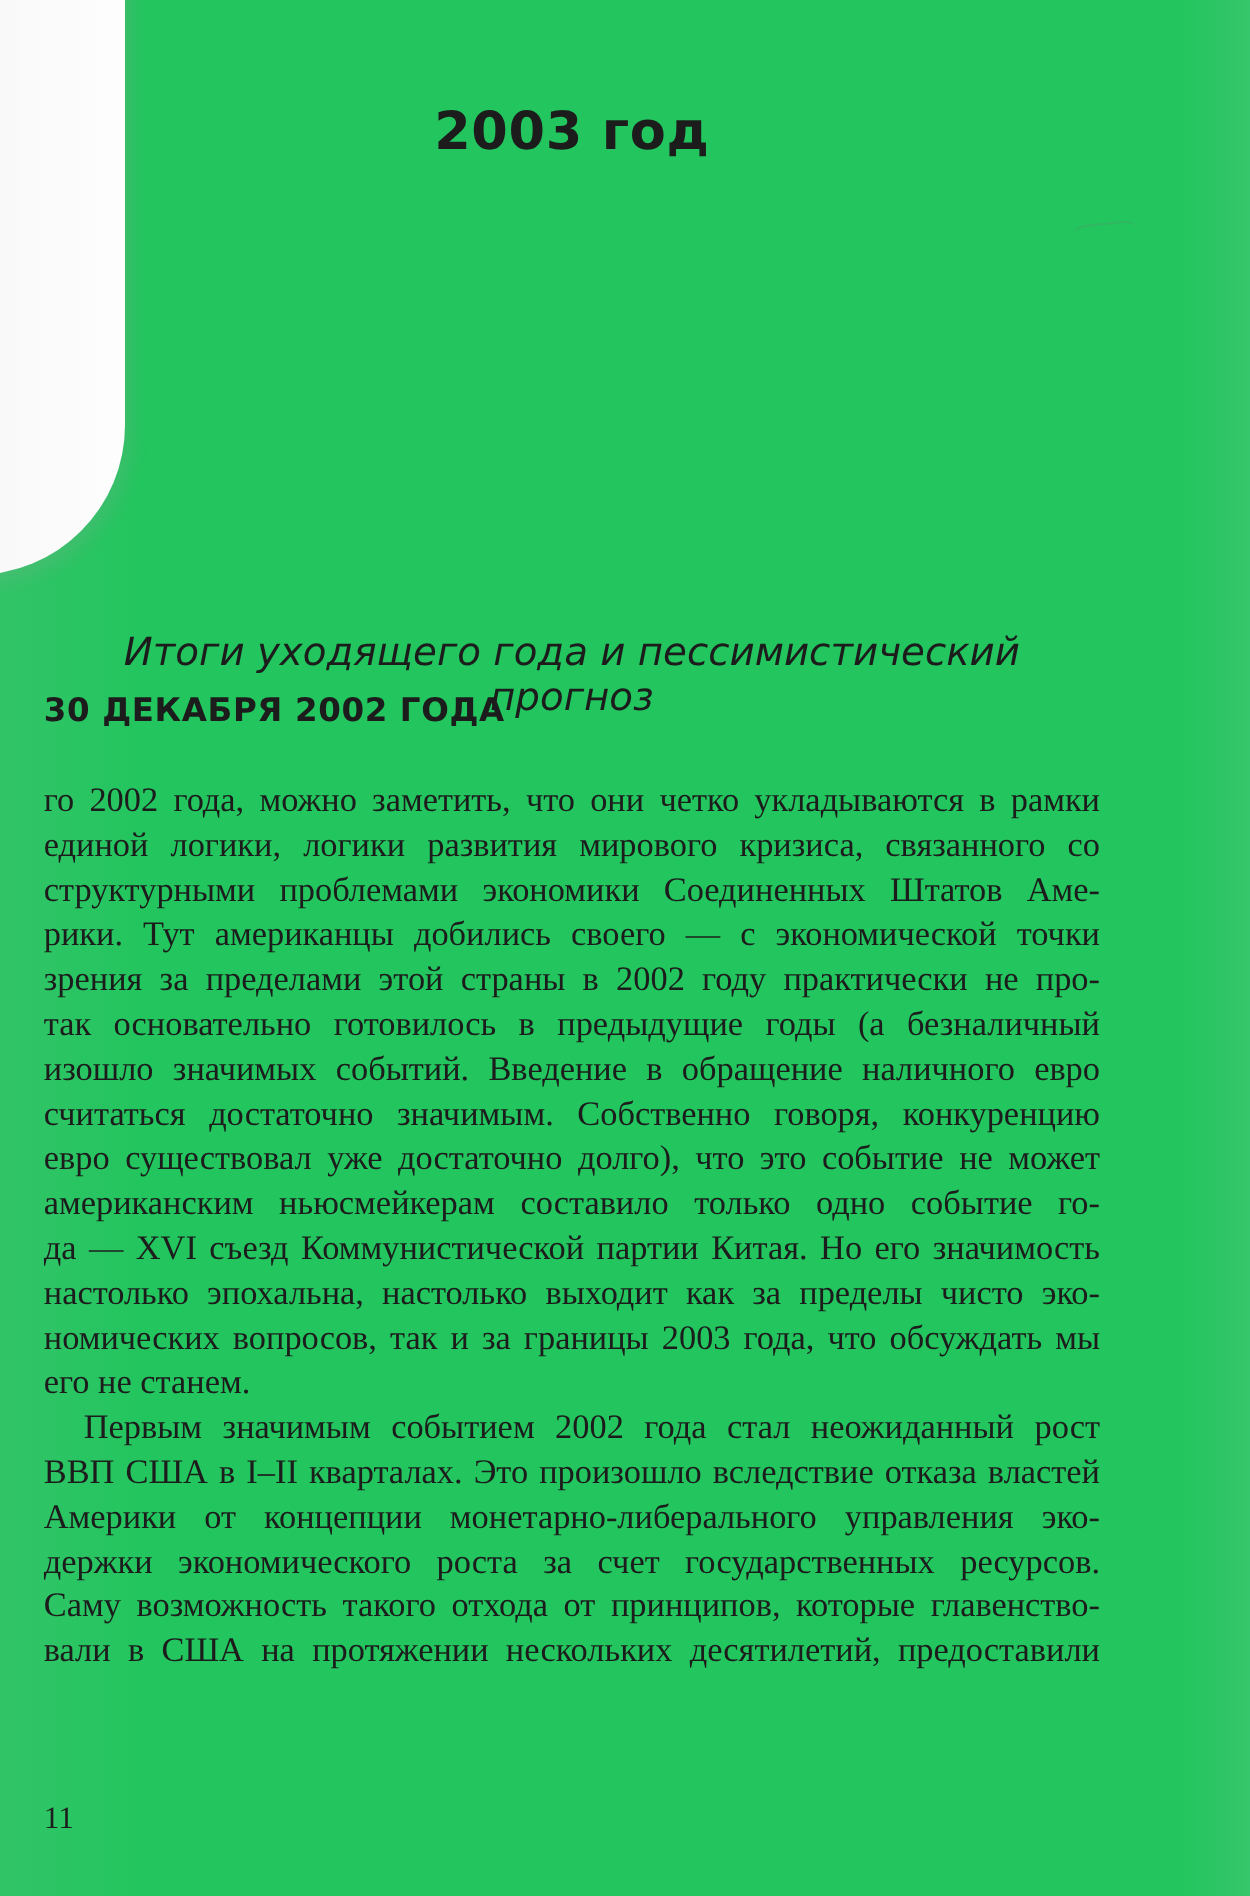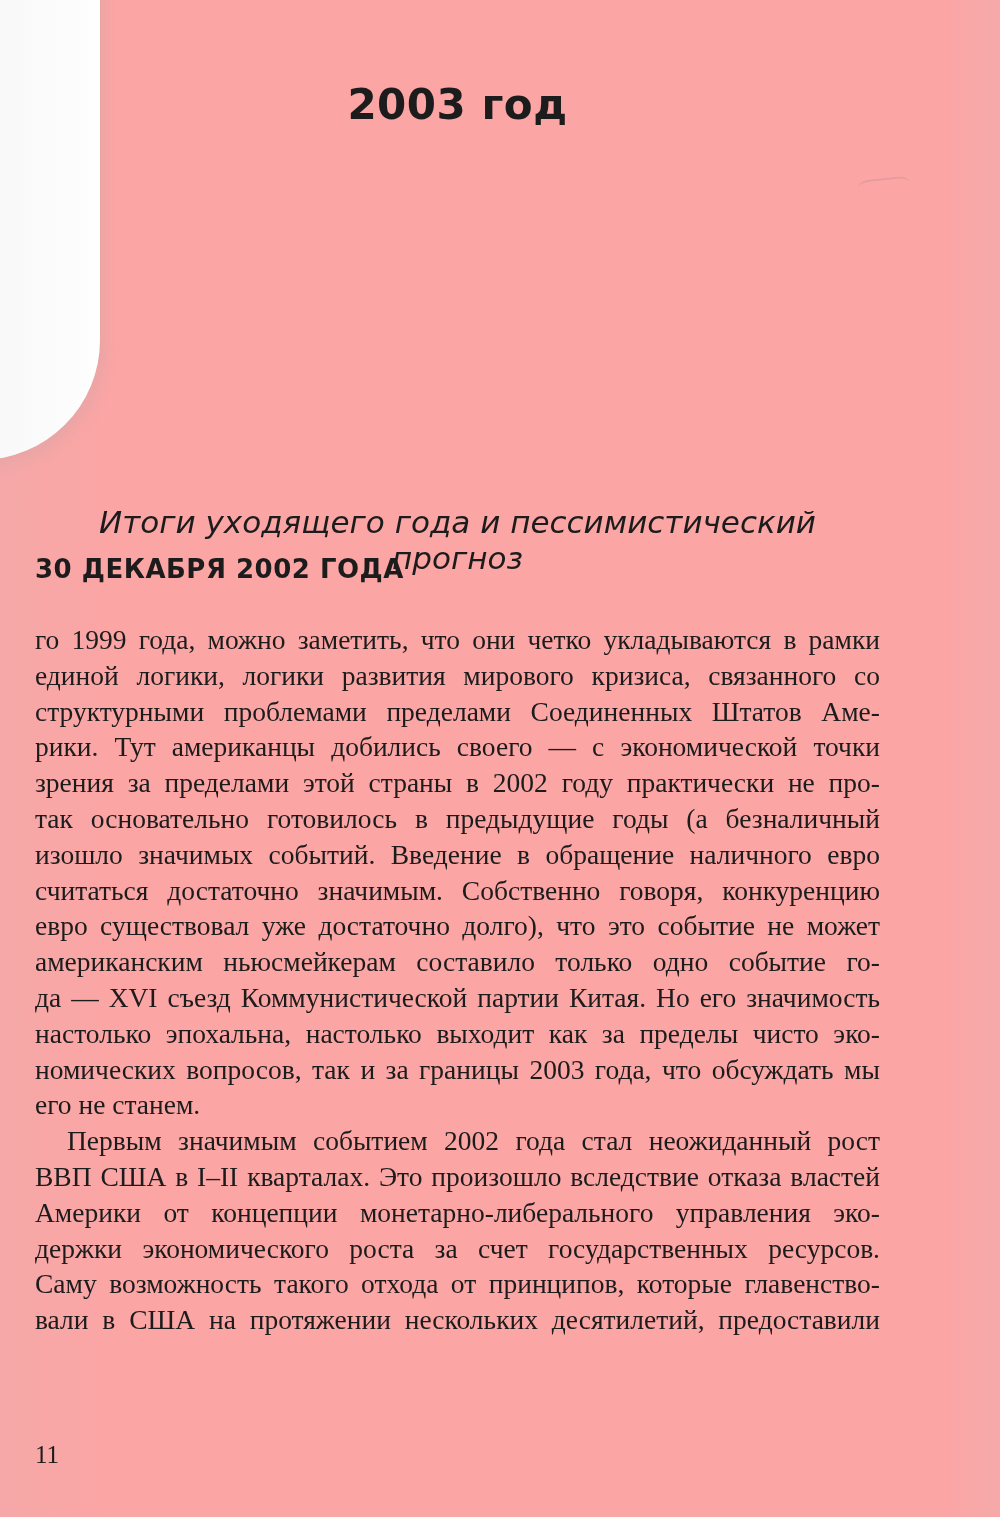--- a/index.html
+++ b/index.html
@@ -84,37 +84,37 @@
   .page-number {
     position: absolute; top: 1441px; left: 0; width: 100%;
     font-family: "Liberation Serif", "DejaVu Serif", serif;
     font-size: 25px;
     text-align: left;
   }
 </style>
 </head>
 <body>
 
-<div class="scan" style="--ink: #1c1c1c; background: #fca5a5;">
+<div class="scan" style="--ink: #1c1c1c; background: #22c55e;">
   <div class="edge-curl"></div>
   <div class="edge-left"></div>
   <div class="edge-right"></div>
   <div class="scan-artifact"></div>
 
   <div class="content">
     <h1 class="chapter-title">2003 год</h1>
 
     <h2 class="section-heading">Итоги уходящего года и пессимистический прогноз</h2>
 
     <h3 class="date-heading">30 ДЕКАБРЯ 2002 ГОДА</h3>
 
     <div class="body-text" id="body-text">
-        <div class="line">го 1999 года, можно заметить, что они четко укладываются в рамки</div>
+        <div class="line">го 2002 года, можно заметить, что они четко укладываются в рамки</div>
         <div class="line">единой логики, логики развития мирового кризиса, связанного со</div>
-        <div class="line">структурными проблемами пределами Соединенных Штатов Аме-</div>
+        <div class="line">структурными проблемами экономики Соединенных Штатов Аме-</div>
         <div class="line">рики. Тут американцы добились своего — с экономической точки</div>
         <div class="line">зрения за пределами этой страны в 2002 году практически не про-</div>
         <div class="line">так основательно готовилось в предыдущие годы (а безналичный</div>
         <div class="line">изошло значимых событий. Введение в обращение наличного евро</div>
         <div class="line">считаться достаточно значимым. Собственно говоря, конкуренцию</div>
         <div class="line">евро существовал уже достаточно долго), что это событие не может</div>
         <div class="line">американским ньюсмейкерам составило только одно событие го-</div>
         <div class="line">да — XVI съезд Коммунистической партии Китая. Но его значимость</div>
         <div class="line">настолько эпохальна, настолько выходит как за пределы чисто эко-</div>
         <div class="line">номических вопросов, так и за границы 2003 года, что обсуждать мы</div>

